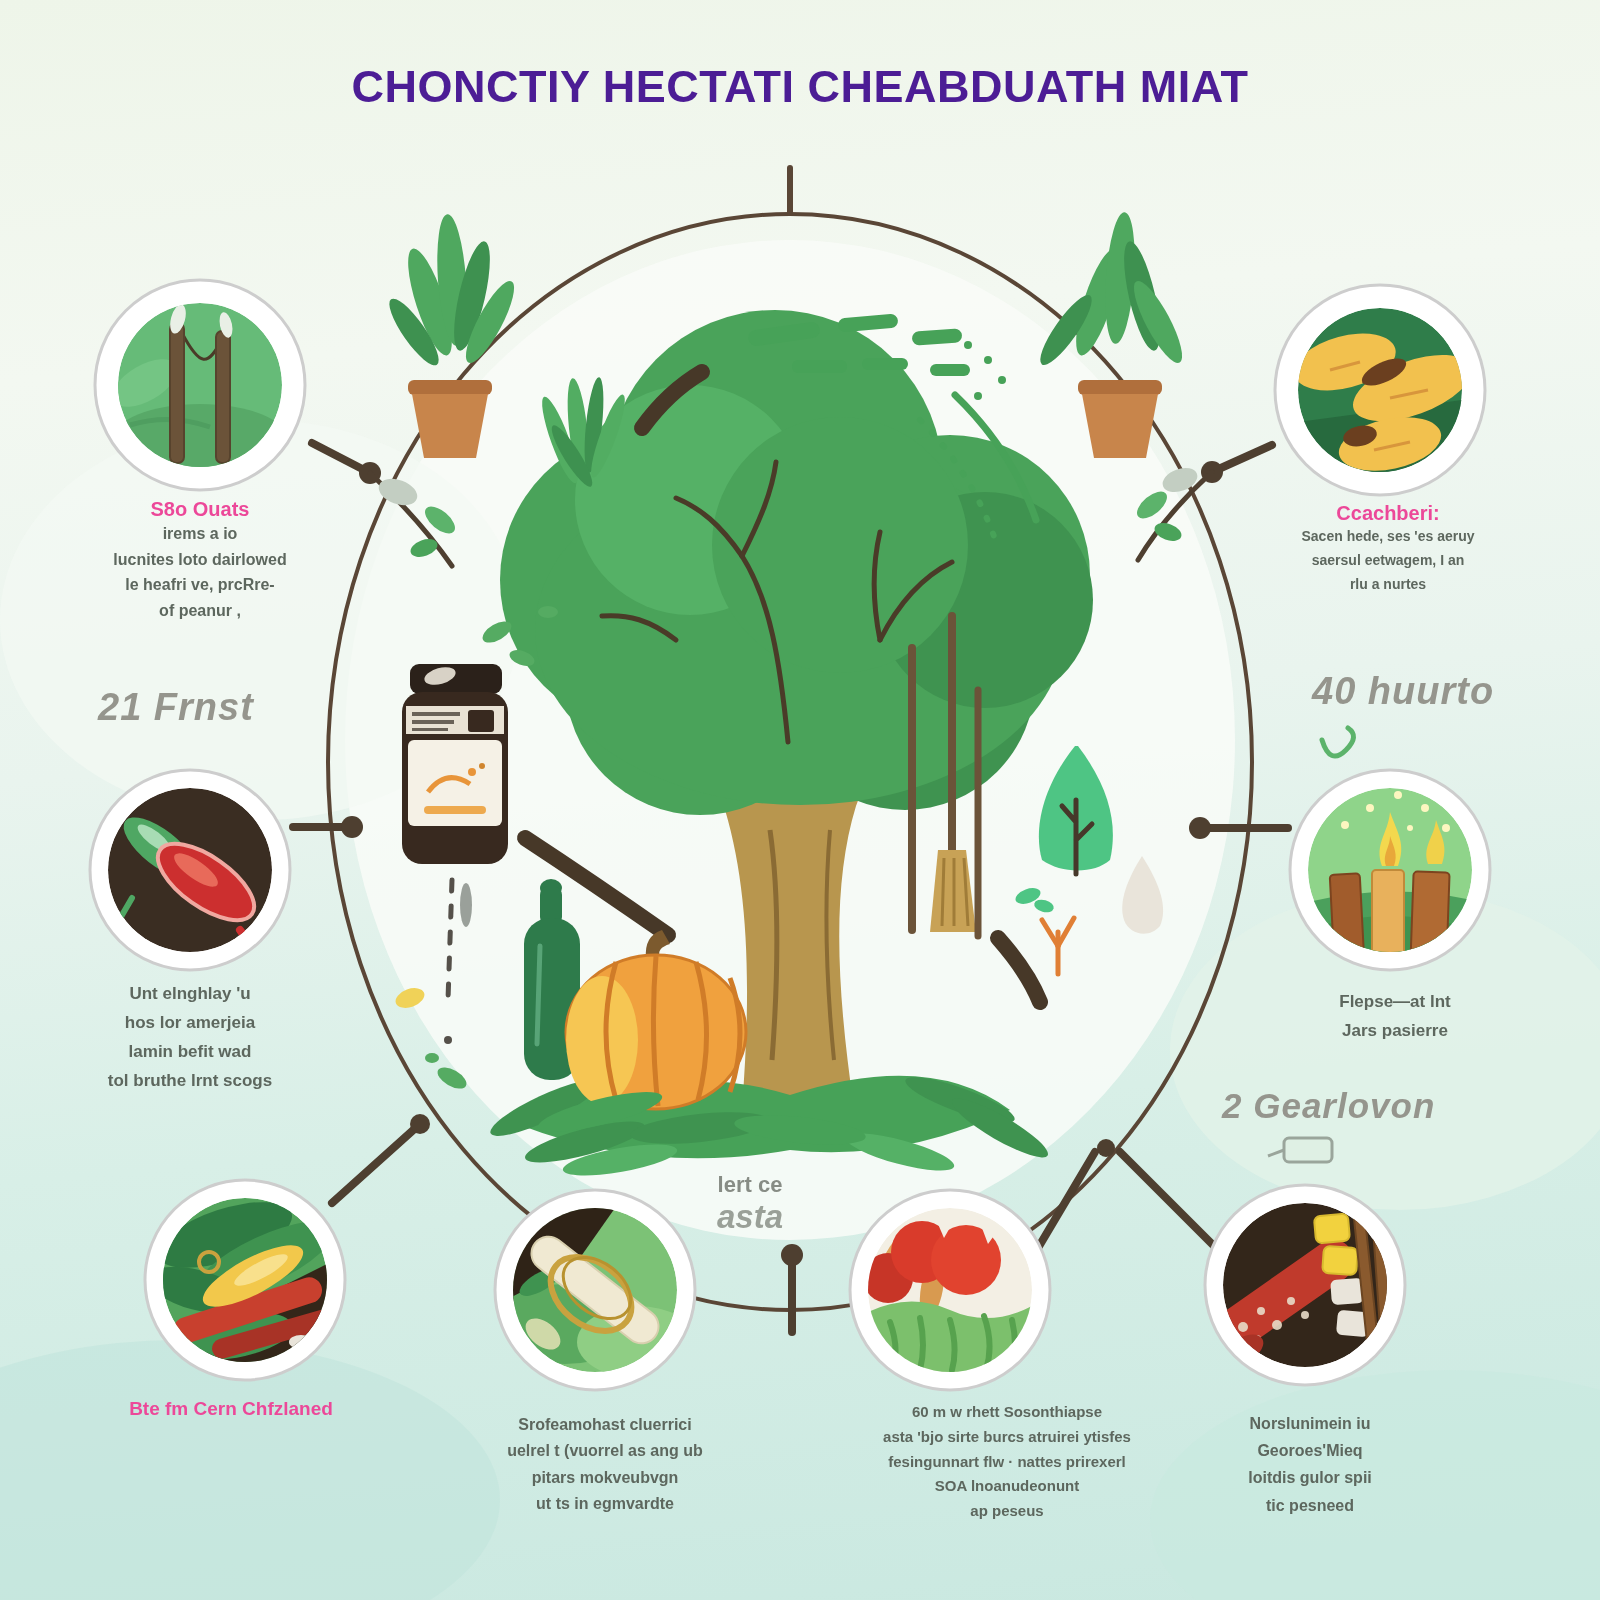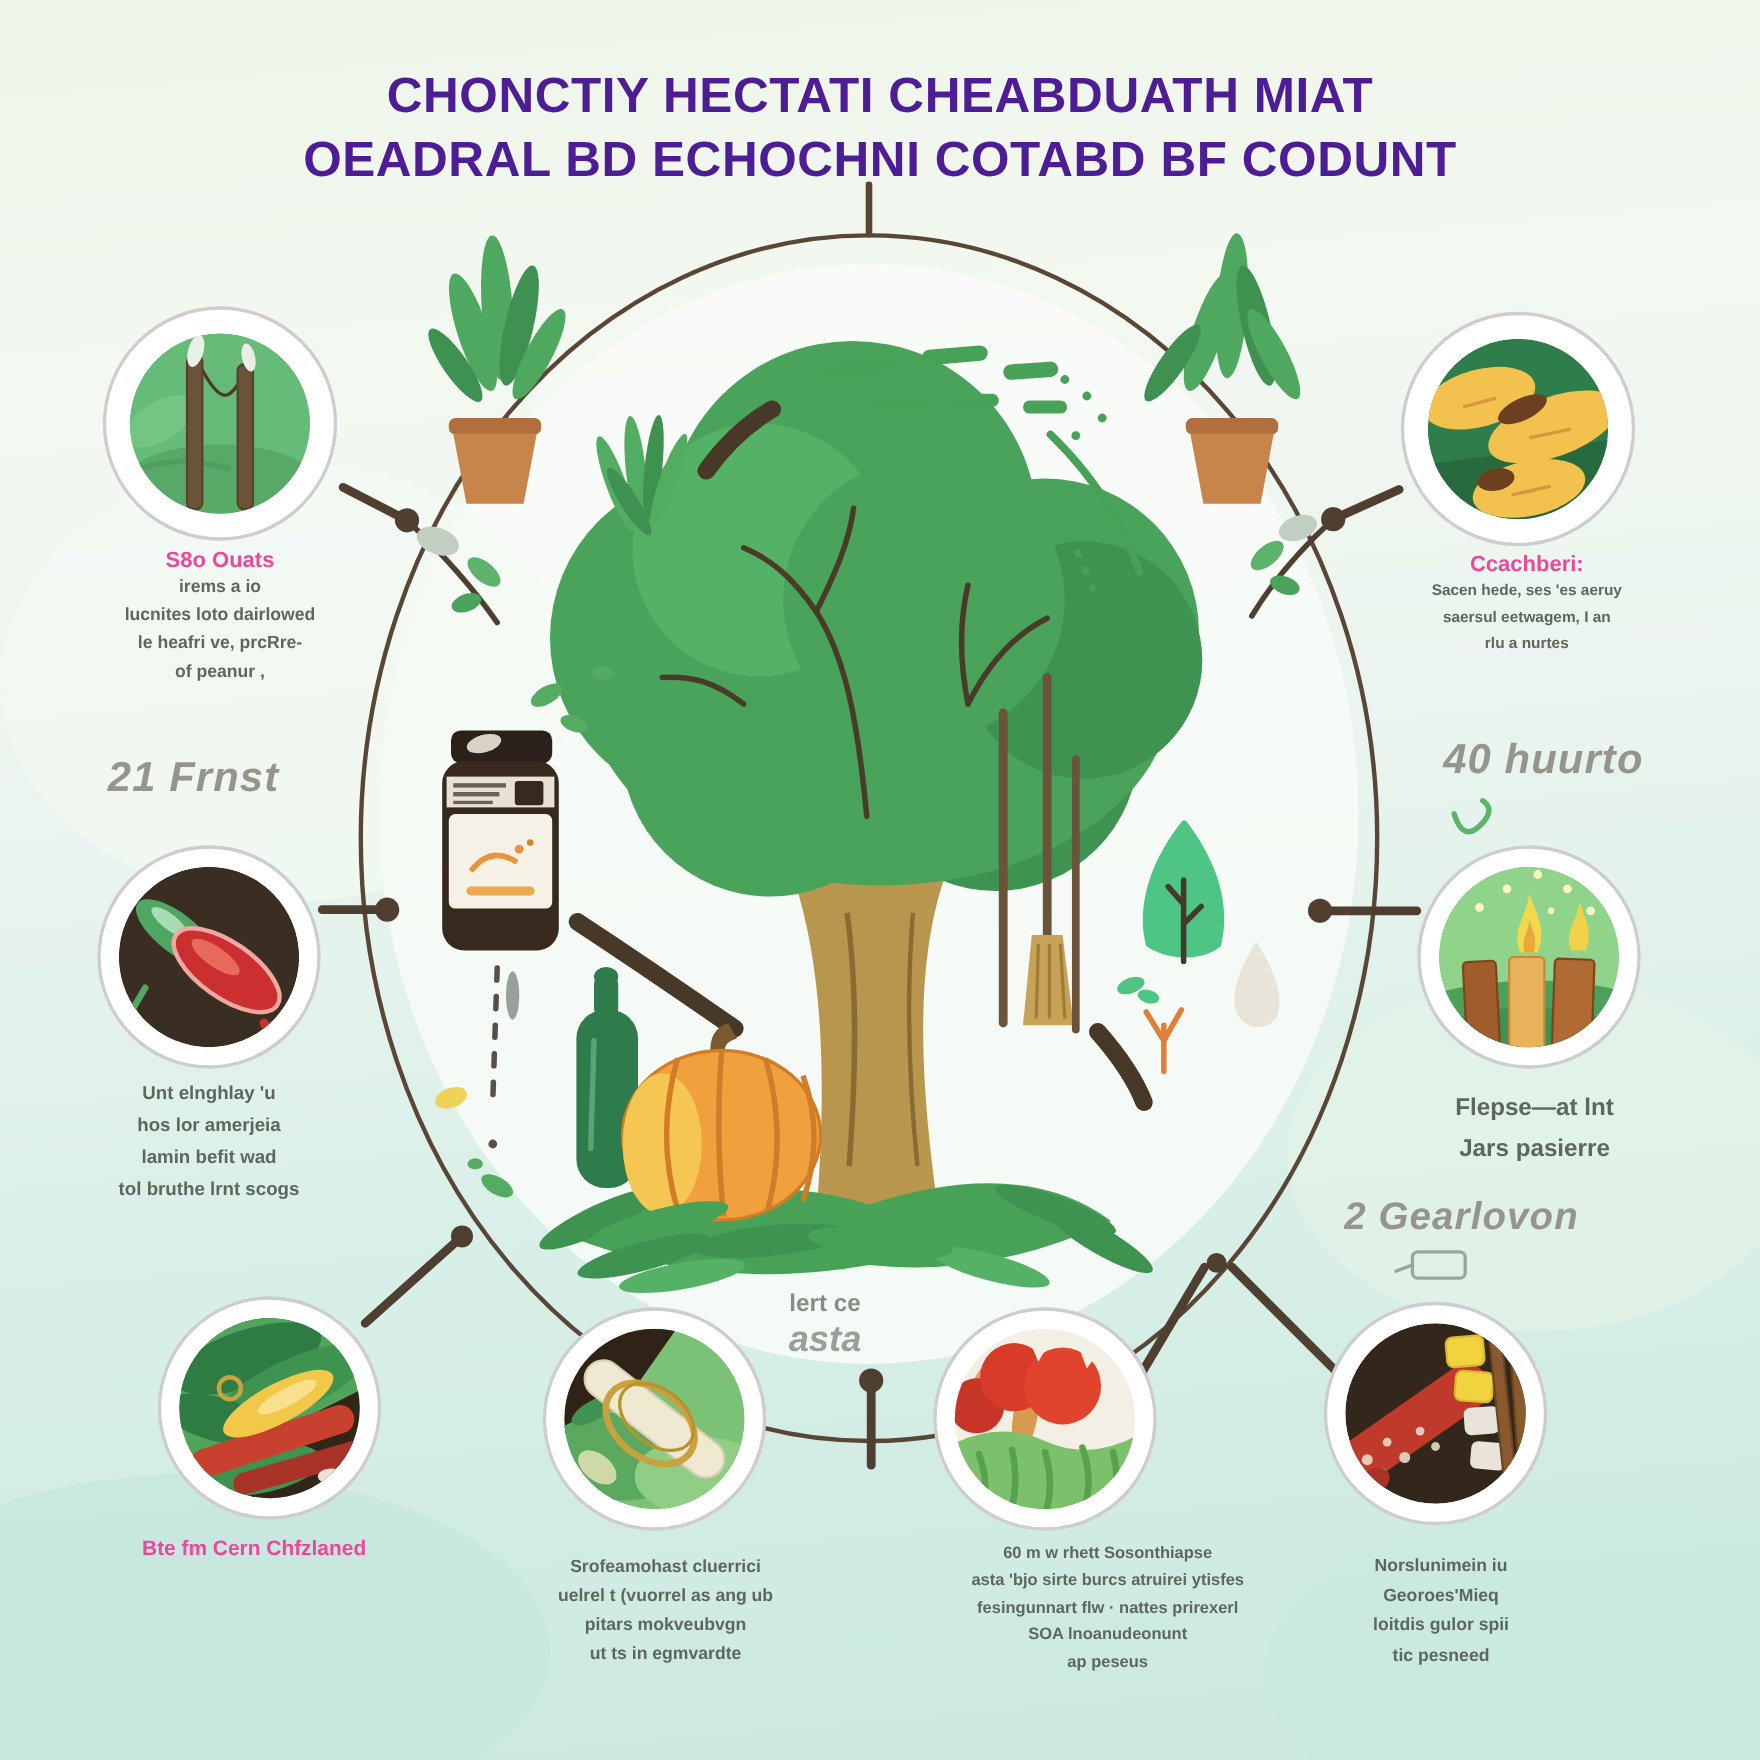--- a/index.html
+++ b/index.html
@@ -402,21 +402,20 @@
       <rect x="26" y="-6" width="32" height="25" rx="6" fill="#e9e4da" transform="rotate(-4 42 6)"></rect>
       <rect x="32" y="26" width="32" height="25" rx="6" fill="#e9e4da" transform="rotate(5 48 38)"></rect>
       <rect x="56" y="-80" width="11" height="165" rx="5" fill="#8a5a2e" stroke="#6b4522" stroke-width="2" transform="rotate(-6 61 0)"></rect>
       <rect x="72" y="-76" width="11" height="160" rx="5" fill="#8a5a2e" stroke="#6b4522" stroke-width="2" transform="rotate(-4 77 0)"></rect>
     </g>
   </g>
 </svg>
 
 <div class="overlay title">
   <div>CHONCTIY HECTATI CHEABDUATH MIAT</div>
-  <div>OEADRAL BD ECHOCHNI COTABD BF CODUNT</div>
 </div>
 
 <div class="caption" style="left:30px;top:498px;width:340px;">
   <div class="cap-h" style="font-size:20px;">S8o Ouats</div>
   <div class="cap-b" style="font-size:16px;line-height:1.6;">irems a io
 lucnites loto dairlowed
 le heafri ve, prcRre-
 of peanur ,</div>
 </div>
 
@@ -430,21 +429,21 @@
 <div class="caption" style="left:22px;top:980px;width:336px;">
   <div class="cap-h"></div>
   <div class="cap-b" style="font-size:17px;line-height:1.7;">Unt elnghlay 'u
 hos lor amerjeia
 lamin befit wad
 tol bruthe lrnt scogs</div>
 </div>
 
 <div class="caption" style="left:1245px;top:988px;width:300px;">
   <div class="cap-h"></div>
-  <div class="cap-b" style="font-size:22px;line-height:1.7;">Flepse—at lnt
+  <div class="cap-b" style="font-size:17px;line-height:1.7;">Flepse—at lnt
 Jars pasierre</div>
 </div>
 
 <div class="caption" style="left:31px;top:1398px;width:400px;">
   <div class="cap-h" style="font-size:19px;">Bte fm Cern Chfzlaned</div>
 </div>
 
 <div class="caption" style="left:415px;top:1412px;width:380px;">
   <div class="cap-h"></div>
   <div class="cap-b" style="font-size:16px;line-height:1.65;">Srofeamohast cluerrici

